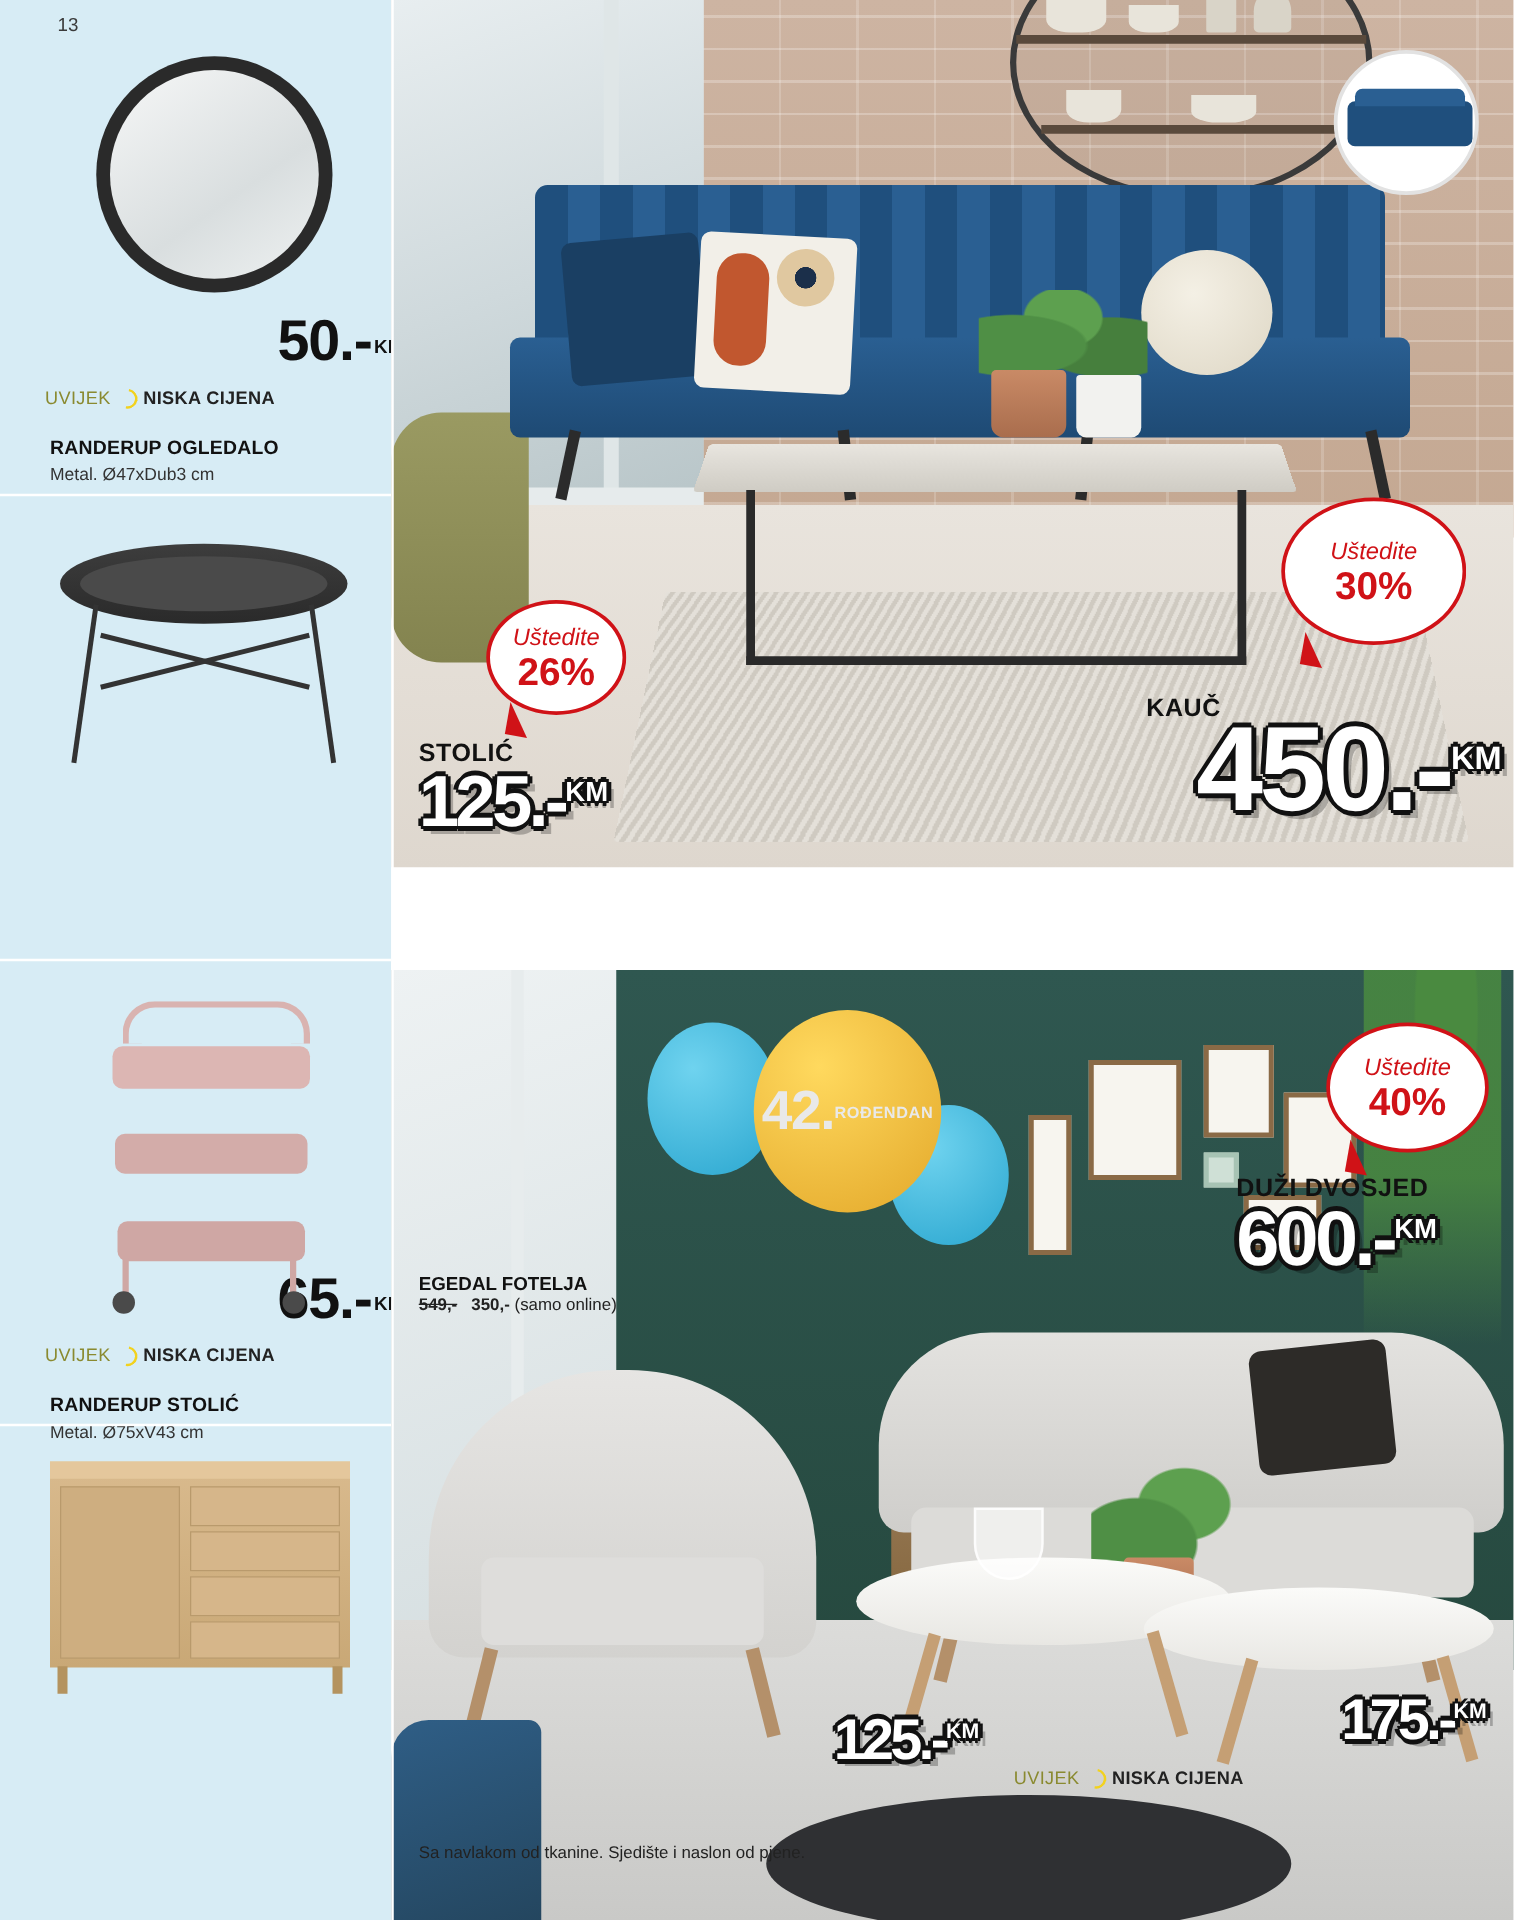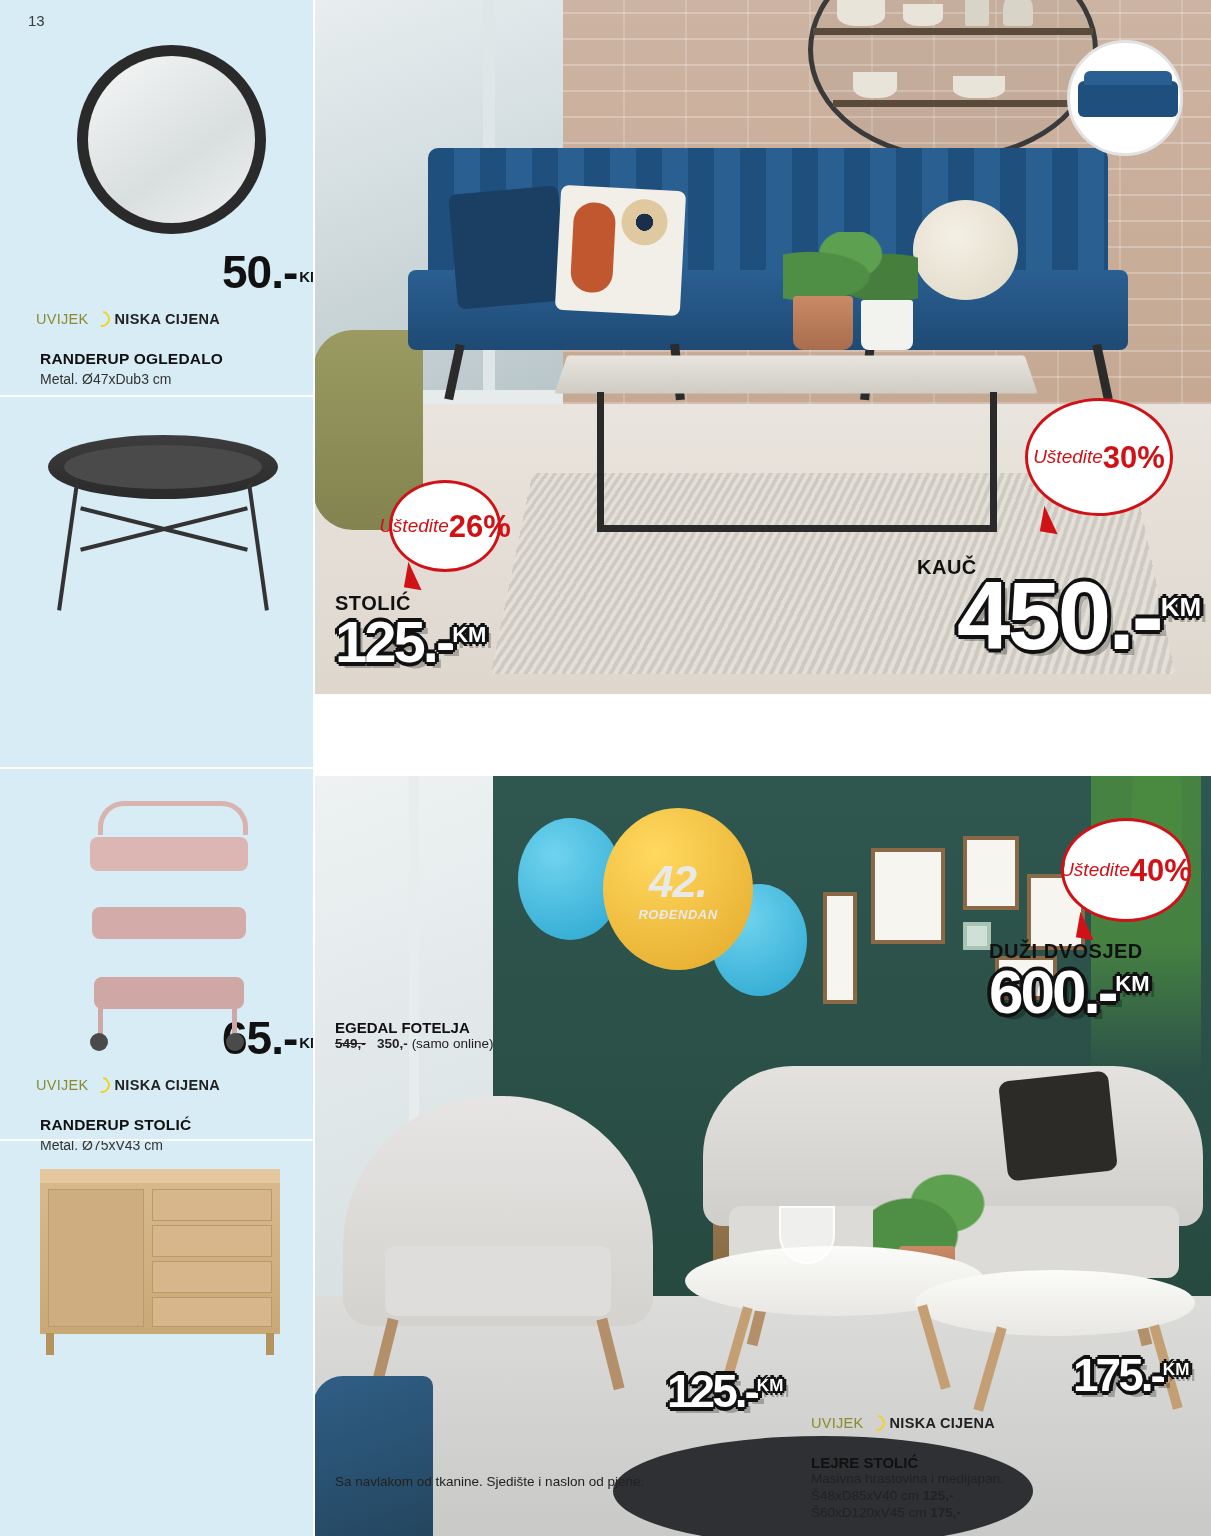--- a/index.html
+++ b/index.html
@@ -13,21 +13,21 @@
   .page { position: relative; width: 1211px; height: 1536px; display: flex; }
 
   
   .sidebar {
     width: 313px; height: 100%;
     background: #d7ecf5;
     position: relative;
     flex: 0 0 313px;
   }
   .page-num {
-    position: absolute; top: 12px; left: 28px;
+    position: absolute; top: 12px; left: 46px;
     font-size: 15px; color: #3a3a3a;
   }
   .side-cell {
     position: relative;
     border-bottom: 2px solid #ffffff;
     padding: 0;
   }
   .side-cell:last-child { border-bottom: none; }
   .cell-1 { height: 397px; }
   .cell-2 { height: 372px; }
@@ -225,21 +225,21 @@
   .floor-b {
     position: absolute; left: 0; top: 520px; width: 898px; height: 240px;
     background: linear-gradient(180deg,#dcdcda,#c9c9c7);
   }
   .balloon { position: absolute; border-radius: 50%; }
   .balloon.blue1 { left: 205px; top: 42px; width: 104px; height: 122px; background: radial-gradient(circle at 35% 30%,#6fd3ef,#2aa6cf); }
   .balloon.blue2 { left: 398px; top: 108px; width: 96px; height: 112px; background: radial-gradient(circle at 35% 30%,#6fd3ef,#2aa6cf); }
   .balloon.gold {
     left: 290px; top: 32px; width: 150px; height: 162px;
     background: radial-gradient(circle at 35% 28%,#ffd95e,#e3a82a);
-    display: flex; flex-direction: column; align-items: center; justify-content: center; font-style: italic;
+    display: flex; flex-direction: row; align-items: center; justify-content: center;
   }
   .balloon.gold .b-num { font-size: 44px; font-weight: 800; color: #e9e9e9; letter-spacing: -1px; }
   .balloon.gold .b-txt { font-size: 13px; font-weight: 700; color: #e9e9e9; letter-spacing: .5px; }
   .frames { position: absolute; left: 500px; top: 60px; width: 310px; height: 190px; }
   .frm { position: absolute; background: #f7f5ef; border: 4px solid #8a6a46; }
   .frm.f1 { left: 10px; top: 56px; width: 34px; height: 112px; }
   .frm.f2 { left: 58px; top: 12px; width: 74px; height: 96px; }
   .frm.f3 { left: 150px; top: 0px; width: 56px; height: 74px; }
   .frm.f4 { left: 150px; top: 86px; width: 28px; height: 28px; border-color:#a7c3b4; background:#cfe0d6;}
   .frm.f5 { left: 214px; top: 38px; width: 58px; height: 76px; }
@@ -333,21 +333,21 @@
     position: absolute; right: 10px; top: 0px; width: 110px; height: 300px;
     background:
       radial-gradient(ellipse at 60% 12%, #4a8a40 0 26%, transparent 28%),
       linear-gradient(180deg, rgba(74,138,64,.85) 0 55%, rgba(74,138,64,0) 100%);
   }
 
   
   .bubble {
     position: absolute;
     background: #fff; border: 3px solid #d01217; border-radius: 50%;
-    display: flex; flex-direction: row; align-items: center; justify-content: center;
+    display: flex; flex-direction: column; align-items: center; justify-content: center;
     text-align: center;
   }
   .bubble .b-l1 { color: #d01217; font-size: 19px; font-style: italic; font-weight: 400; }
   .bubble .b-l2 { color: #d01217; font-size: 31px; font-weight: 800; line-height: 1; }
   .bubble::after {
     content: ""; position: absolute; left: 14px; bottom: -20px;
     width: 0; height: 0;
     border-left: 18px solid #d01217; border-top: 26px solid transparent;
     transform: rotate(10deg);
   }
@@ -610,31 +610,19 @@
       <div class="uvijek" style="left:498px;top:639px;">
         <span class="u1">UVIJEK</span>
         <span class="smile"></span>
         <span class="u2">NISKA CIJENA</span>
       </div>
 
       <div class="caption" style="left:22px;top:698px;width:450px;">
         <div class="d">Sa navlakom od tkanine. Sjedište i naslon od pjene.</div>
       </div>
 
-      <div class="caption" style="left:498px;top:678px;width:380px;">
-        <div class="t">LEJRE STOLIĆ</div>
-        <div class="d">Masivna hrastovina i medijapan.</div>
-        <div class="d">
-          <span>Š48xD85xV40 cm</span>
-          <b>125,-</b>
-        </div>
-        <div class="d">
-          <span>Š60xD120xV45 cm</span>
-          <b>175,-</b>
-        </div>
-      </div>
     </div>
 
   </div>
 
   <div class="divider-v"></div>
   <div class="divider-h"></div>
 </div>
 
 </body></html>

